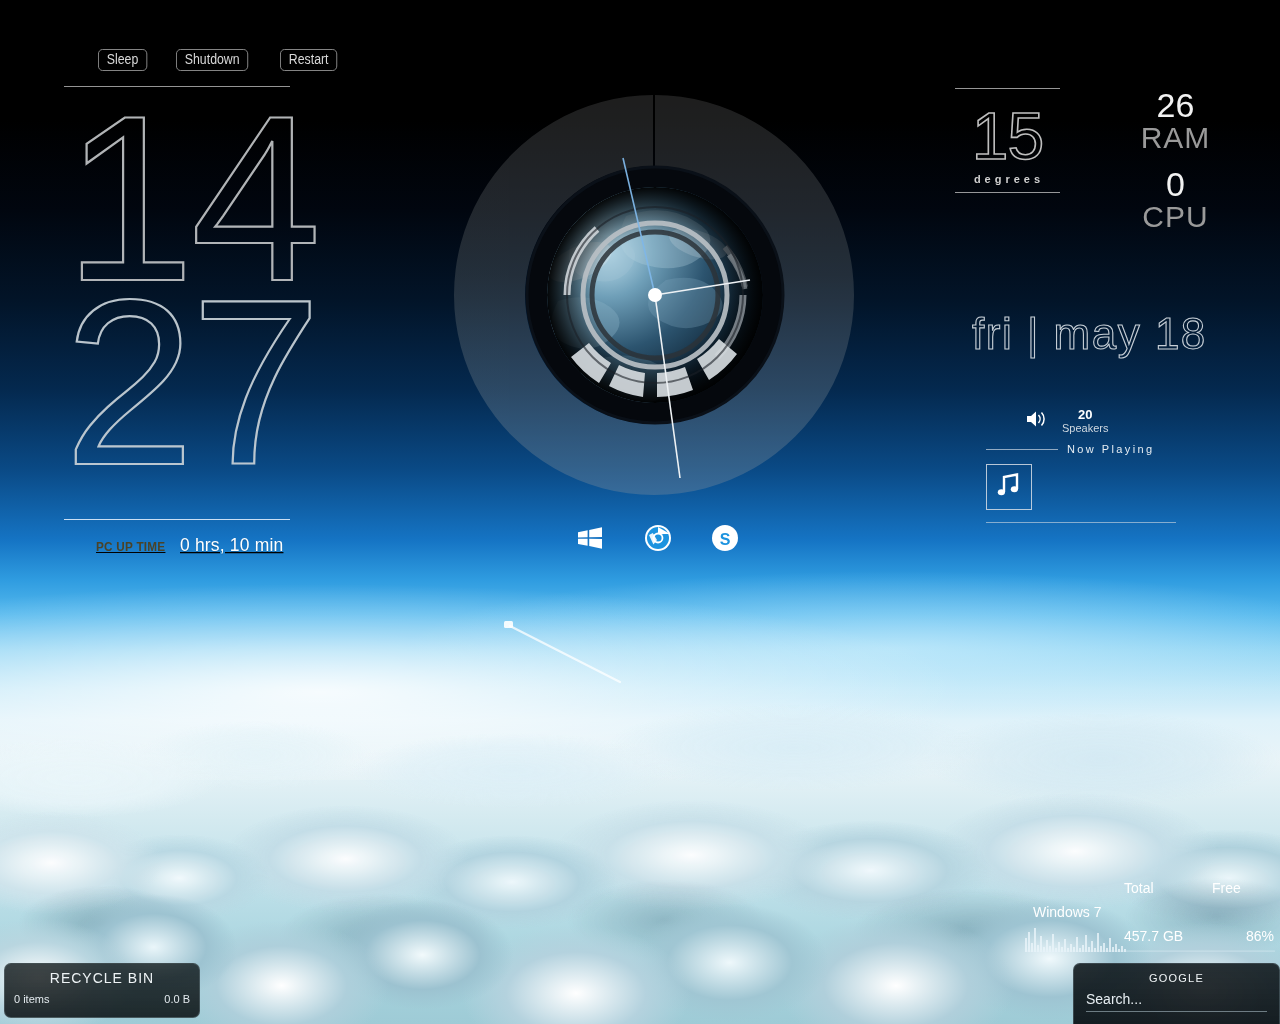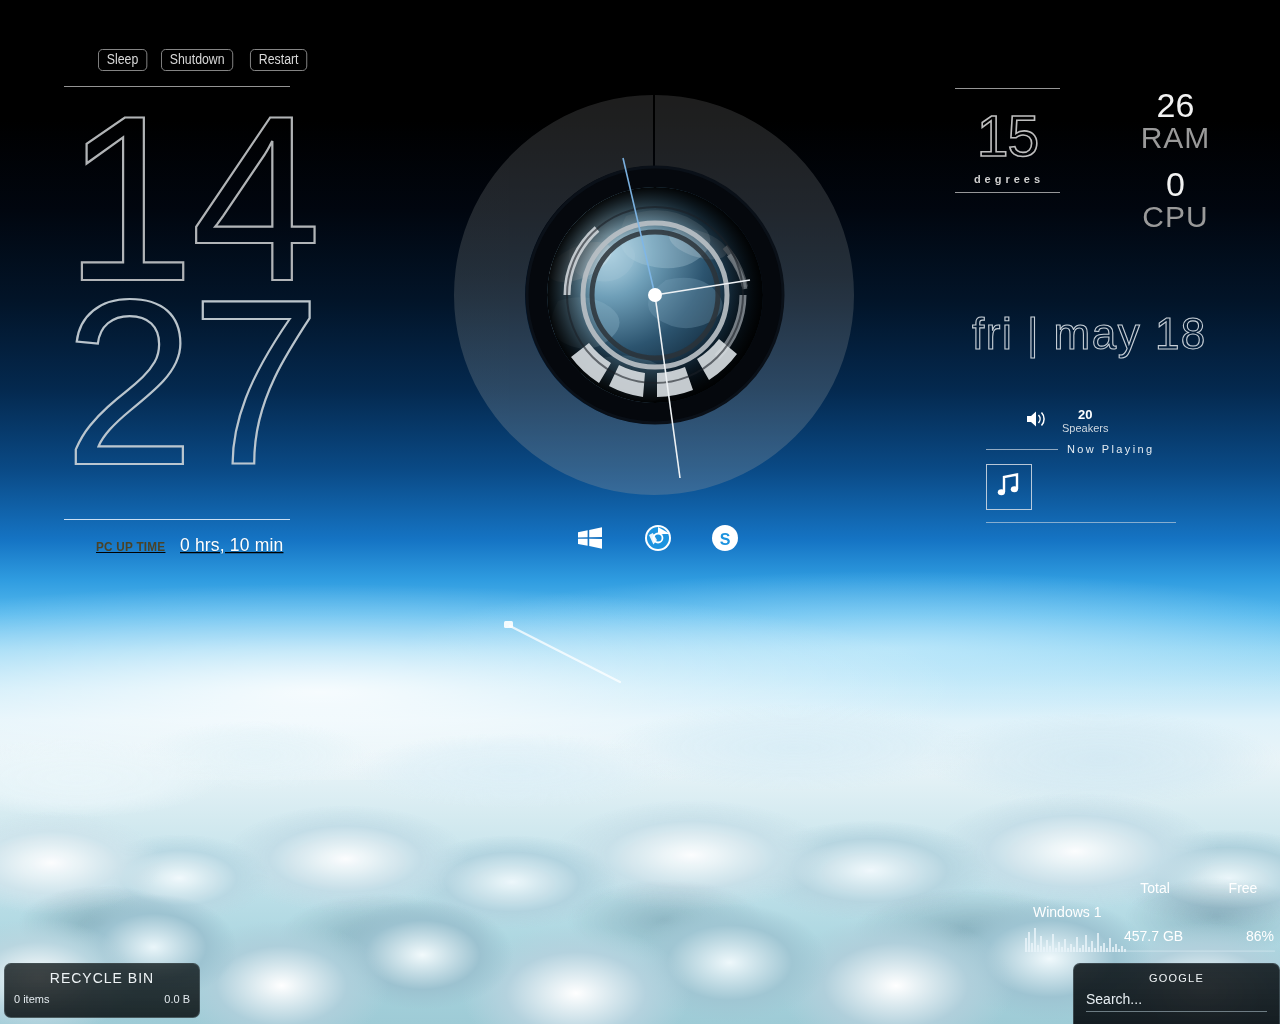--- a/index.html
+++ b/index.html
@@ -155,21 +155,21 @@
   .tray-bars i:nth-child(4){height:11px}
   .tray-showdesk {
     width:10px;height:27px;margin-left:2px;
     background:linear-gradient(to right, rgba(255,255,255,.06), rgba(255,255,255,.14));
     border-left:1px solid rgba(255,255,255,.28);
   }
 
   
   #power-row {
     position:absolute; left:98px; top:49px;
-    display:flex; gap:7px; z-index:40;align-items:center;
+    display:flex; gap:22px; z-index:40;align-items:center;
   }
   .pw-btn {
     padding:2px 9px 3px;
     border:1px solid #8d8d8d; border-radius:5px;
     color:#d8d8d8; font-size:14px; line-height:15px;
     font-family:"Liberation Sans Narrow","Liberation Sans",sans-serif;
     font-stretch:condensed;
     background:transparent;
     transform:scaleX(.88); transform-origin:left center;
     white-space:nowrap;
@@ -222,21 +222,21 @@
     position:absolute; left:575px; top:518px; width:165px; height:40px;
     display:flex; align-items:center; justify-content:space-between;
     z-index:40;
   }
   .dock-icon { width:30px; height:30px; position:relative; cursor:pointer; }
 
   
   #temp-widget { position:absolute; left:955px; top:88px; width:105px; z-index:40; text-align:center; }
   #temp-widget .t-rule { height:1px; background:rgba(200,200,200,.75); }
   #temp-widget .t-val {
-    font-size:57px; line-height:86px; font-weight:300;
+    font-size:66px; line-height:86px; font-weight:300;
     color:transparent; -webkit-text-stroke:1.6px rgba(200,200,200,.95);
     letter-spacing:-1px; margin:4px 0 0;text-align:center;
   }
   #temp-widget .t-lbl {
     font-size:11px; letter-spacing:4px; color:#d0d0d0; font-weight:bold;
     margin:-6px 0 7px 3px;
   }
 
   #sys-widget { position:absolute; left:1118px; top:88px; width:115px; text-align:center; z-index:40; }
   .sys-num { font-size:34px; line-height:34px; font-weight:300; color:#f2f2f2; }
@@ -264,21 +264,21 @@
   #np-art {
     margin-top:9px; width:46px; height:46px;
     border:1px solid rgba(215,222,230,.85);
     display:flex; align-items:center; justify-content:center;
   }
   #np-foot { margin-top:12px; width:190px; height:1px; background:rgba(205,215,225,.62); }
 
   
   #disk-widget { position:absolute; left:1020px; top:880px; width:260px; z-index:40; color:#ffffff; }
   #disk-widget .d-head { display:flex; justify-content:flex-end; gap:26px; font-size:14px; padding-right:6px; }
-  #disk-widget .d-head span { width:62px; text-align:center; }
+  #disk-widget .d-head span { width:62px; }
   #disk-widget .d-name { font-size:14px; margin-top:8px; margin-left:13px; }
   #disk-widget .d-row { position:relative; height:30px; margin-top:6px; }
   #disk-widget .d-vals {
     position:absolute; right:6px; top:2px;
     display:flex; gap:26px; font-size:14px;
   }
   #disk-widget .d-total { width:78px; text-align:left; }
   #disk-widget .d-free { width:46px; text-align:right; }
   #disk-widget .d-graph { position:absolute; left:5px; top:0; width:250px; height:26px; }
 
@@ -502,21 +502,21 @@
       </span>
     </div>
     <div id="np-foot"></div>
   </div>
 
   <div id="disk-widget">
     <div class="d-head">
       <span>Total</span>
       <span>Free</span>
     </div>
-    <div class="d-name">Windows 1</div>
+    <div class="d-name">Windows 7</div>
     <div class="d-row">
       <svg class="d-graph" viewBox="0 0 250 26" preserveAspectRatio="none">
         <g fill="rgba(235,245,250,.78)">
           <rect x="0" y="12" width="2" height="14"></rect>
             <rect x="3" y="6" width="2" height="20"></rect>
           <rect x="6" y="17" width="2" height="9"></rect> 
             <rect x="9" y="2" width="2" height="24"></rect>
           <rect x="12" y="19" width="2" height="7"></rect> 
             <rect x="15" y="10" width="2" height="16"></rect>
           <rect x="18" y="21" width="2" height="5"></rect> 

